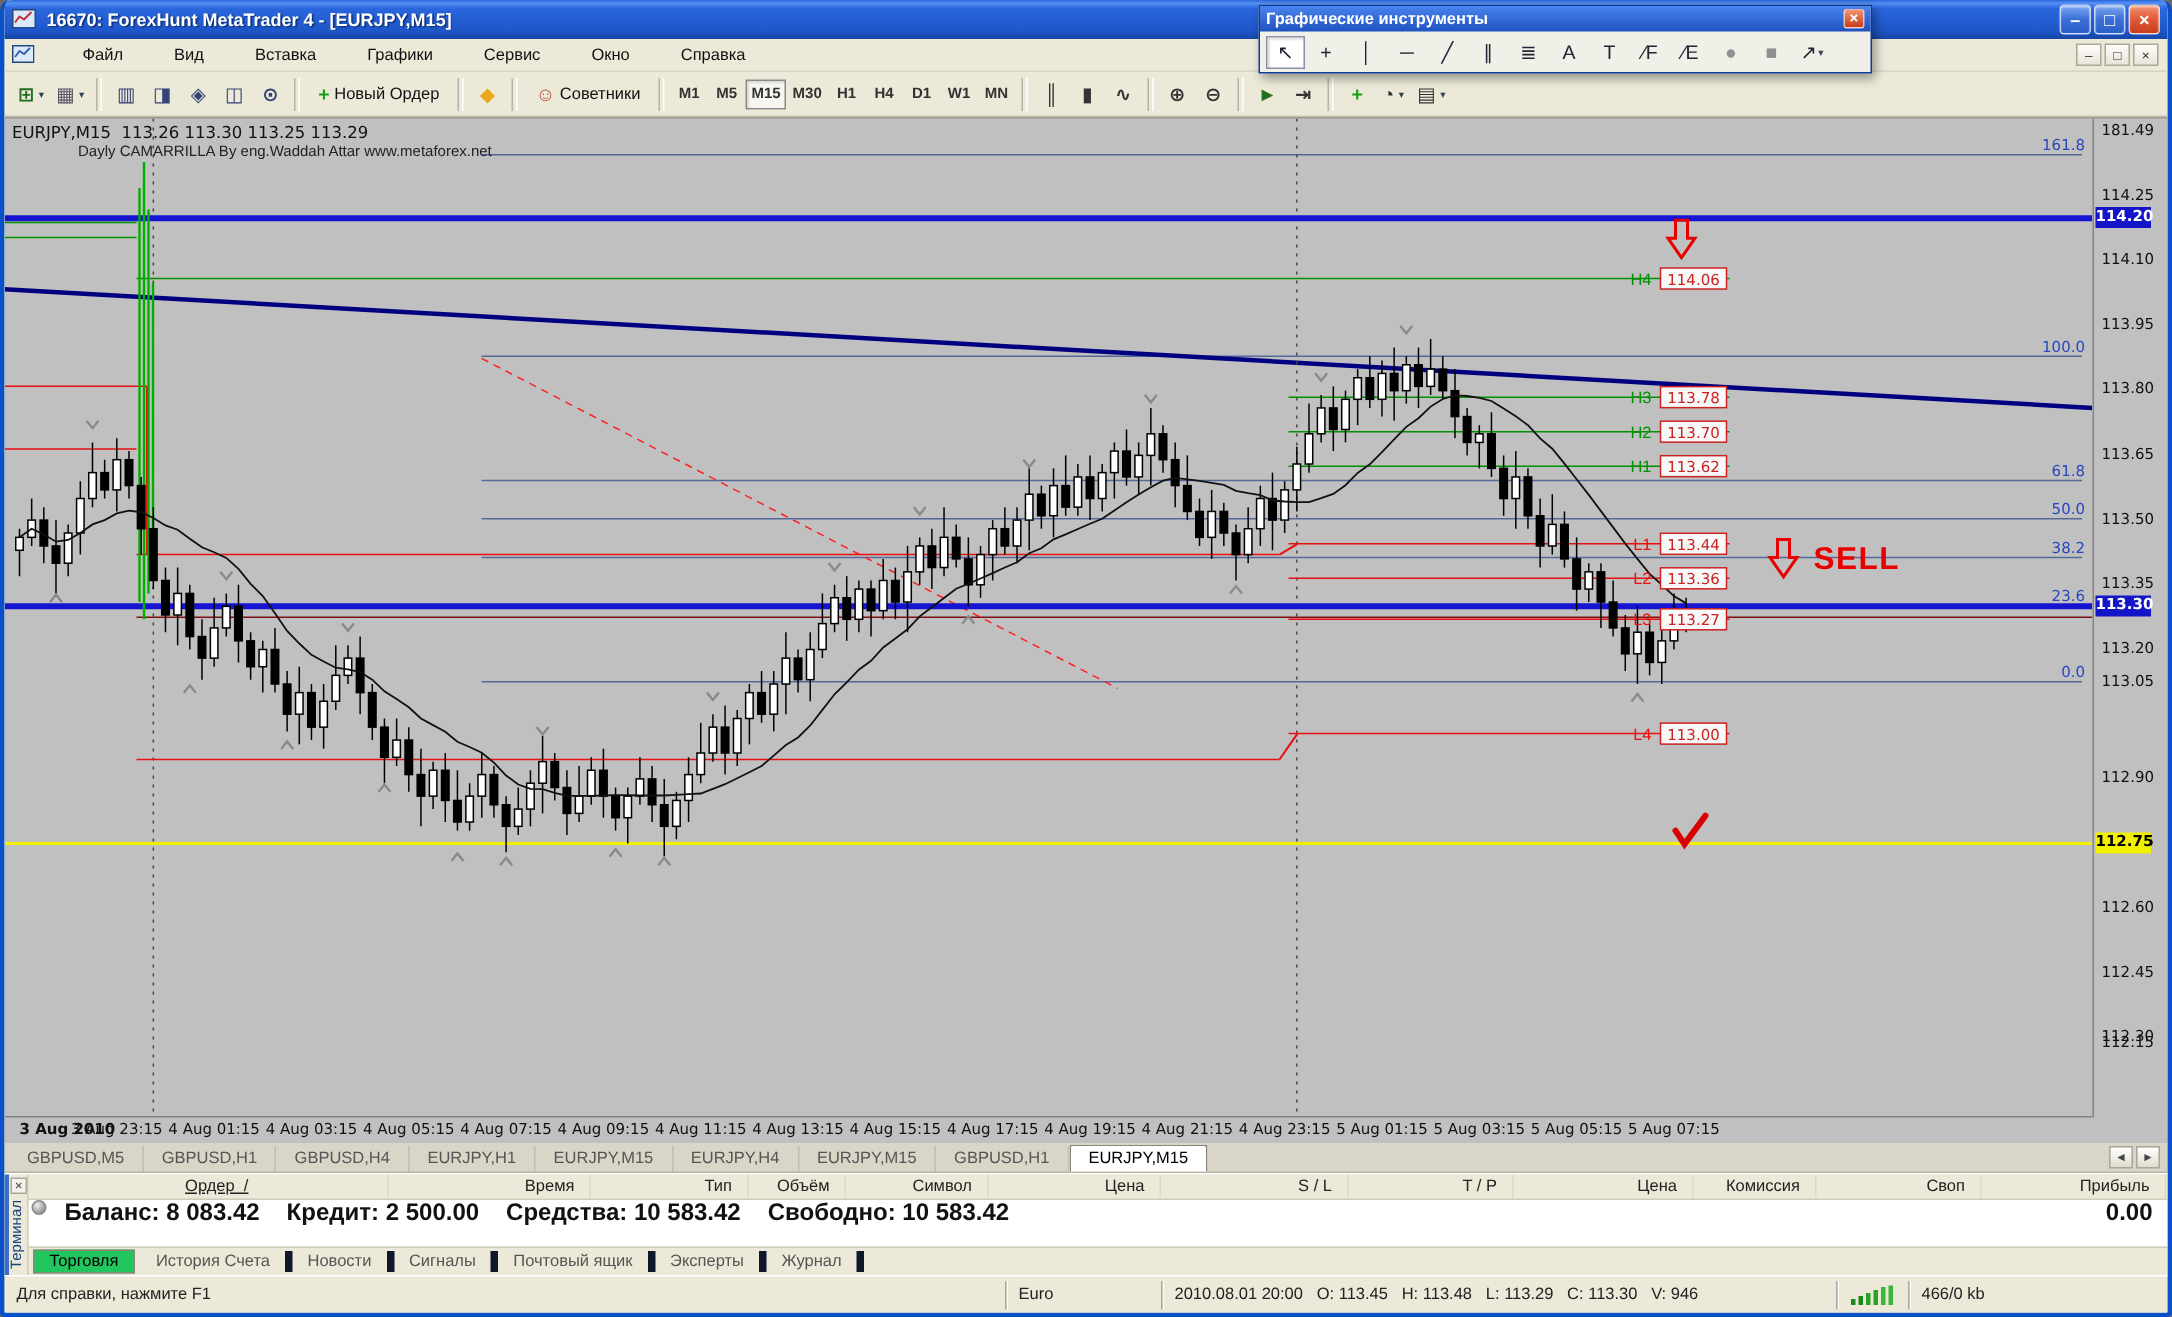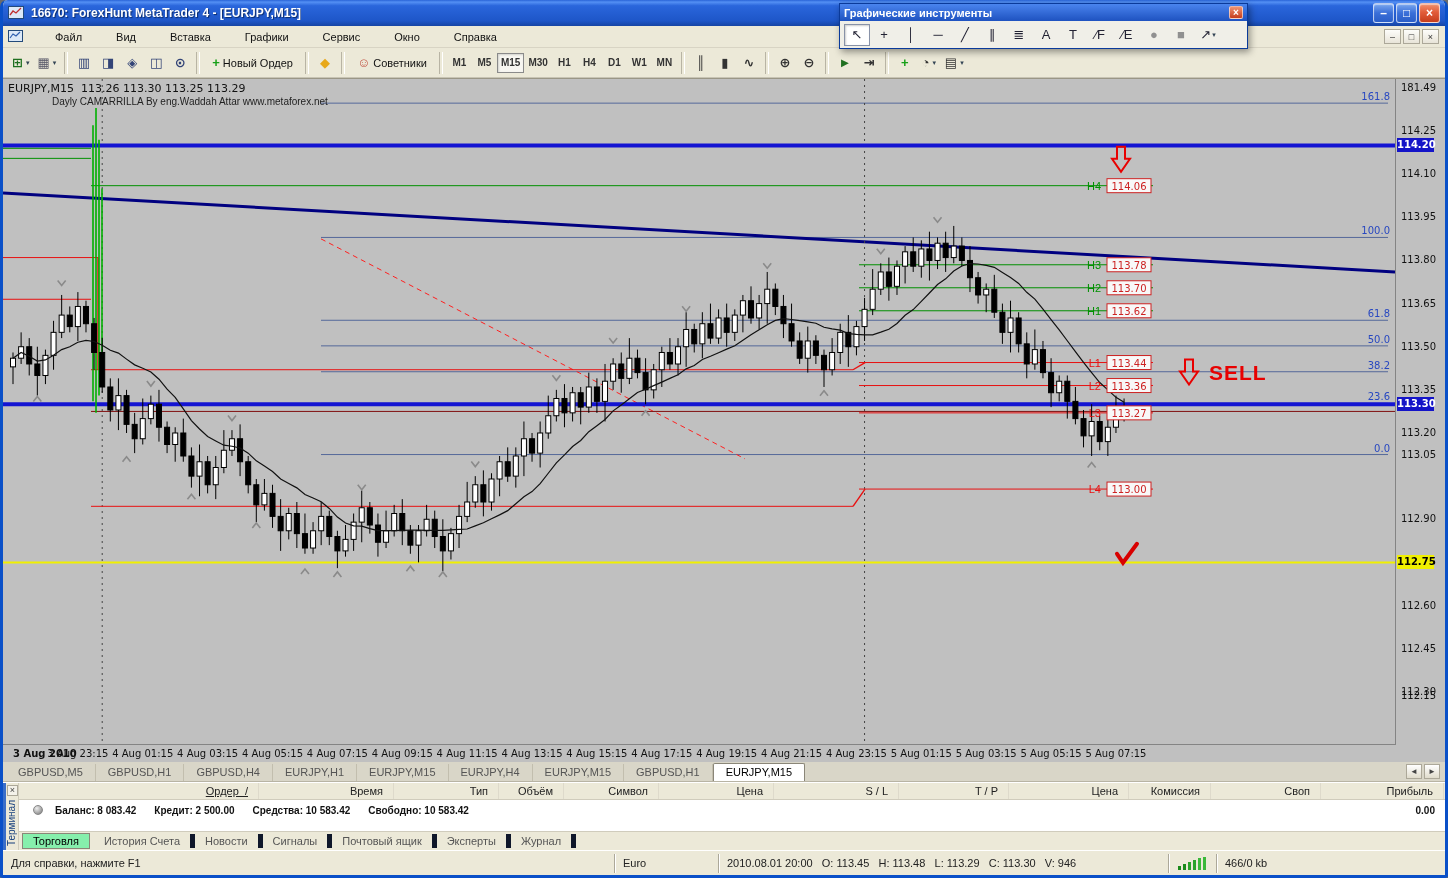--- a/index.html
+++ b/index.html
@@ -73,36 +73,36 @@
   
   .terminal{height:68px;display:flex;background:#ece9d8;border-top:1px solid #ffffff;}
   .t-side{width:16px;position:relative;border-right:1px solid #d0ccbc;border-left:3px solid #3a6ec8;}
   .t-close{position:absolute;top:2px;left:1px;width:11px;height:11px;line-height:9px;text-align:center;font-size:9px;
     color:#444;border:1px solid #aca899;background:#f4f2ea;}
   .t-vlabel{position:absolute;top:17px;left:0;writing-mode:vertical-rl;transform:rotate(180deg);
     font-size:10px;color:#17407e;}
   .t-main{flex:1;display:flex;flex-direction:column;min-width:0;}
   .t-header{height:17px;display:flex;align-items:stretch;background:#ece9d8;border-bottom:1px solid #d0ccbc;}
   .t-col{text-align:right;padding-right:10px;font-size:11px;color:#222;border-right:1px solid #dedacb;line-height:16px;}
-  .t-col.first{text-align:right;padding-left:22px;white-space:pre;text-decoration:underline;}
+  .t-col.first{text-align:center;padding-left:22px;white-space:pre;text-decoration:underline;}
   .t-content{flex:1;background:#fff;overflow:hidden;}
-  .t-balance{display:flex;align-items:center;height:20px;font-weight:bold;font-size:10px;padding-left:14px;}
+  .t-balance{display:flex;align-items:flex-start;height:20px;font-weight:bold;font-size:16px;padding-left:2px;}
   .bal-icon{width:10px;height:10px;border-radius:50%;border:1px solid #888;margin-right:12px;
     background:radial-gradient(circle at 35% 30%,#eee,#999 70%,#666);}
   .bal-seg{margin-right:18px;white-space:pre;}
   .bal-profit{margin-left:auto;padding-right:10px;}
   .t-tabs{height:19px;display:flex;align-items:center;background:#ece9d8;border-top:1px solid #d0ccbc;padding-left:3px;}
   .t-tab{padding:1px 10px;font-size:11px;color:#555;border-right:5px solid #0f172a;white-space:nowrap;}
-  .t-tab.active{background:#86efac;border:1px solid #8a8678;color:#000;margin-right:4px;}
+  .t-tab.active{background:#22c55e;border:1px solid #8a8678;color:#000;margin-right:4px;}
   
   .statusbar{height:25px;display:flex;align-items:center;background:#ece9d8;border-top:1px solid #ffffff;
     font-size:11px;color:#222;}
   .sb-cell{height:19px;line-height:19px;padding:0 8px;border-right:1px solid #aca899;box-shadow:1px 0 0 #fff;
     white-space:pre;overflow:hidden;}
-  .sb-help{width:612px;}
+  .sb-help{width:668px;}
   .sb-sym{width:104px;}
   .sb-ohlc{width:450px;}
   .sb-hist{width:48px;display:flex;align-items:center;justify-content:center;}
   .sb-traffic{flex:1;border-right:none;}
 </style>
 </head>
 <body>
 
 <div class="window">
 

